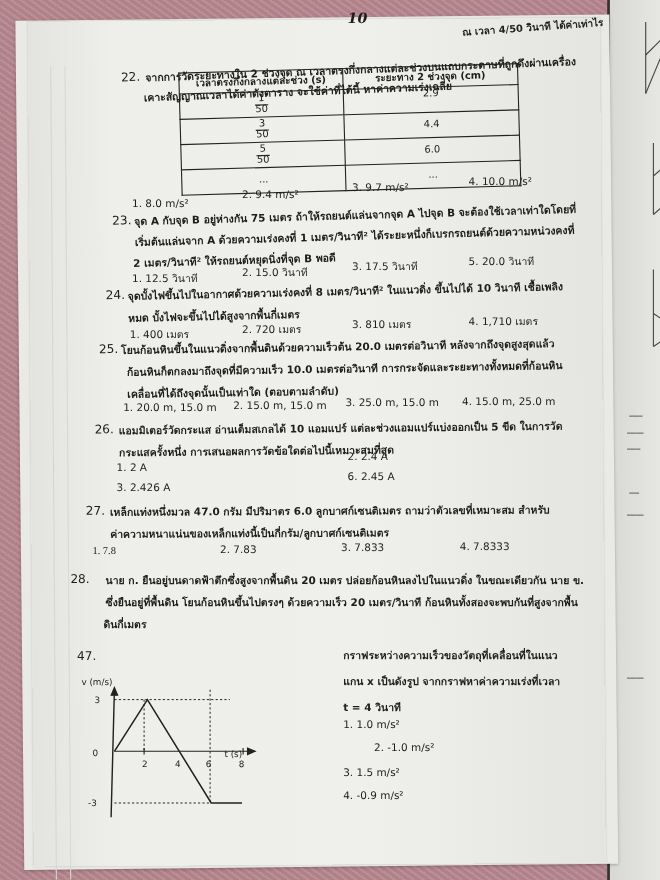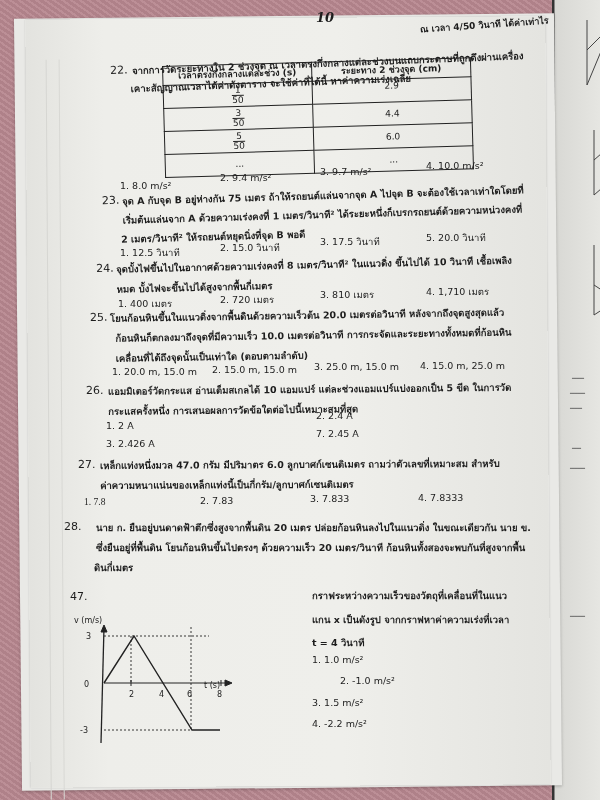--- a/index.html
+++ b/index.html
@@ -169,21 +169,21 @@
   <span class="opt" style="left:420px;top:360px;">4.   15.0 m, 25.0 m</span>
 
   <div style="position:absolute;left:0;top:0;transform:rotate(-0.6deg);transform-origin:90px 390px;">
     <span class="qnum" style="left:86px;top:384px;">26.</span>
     <span class="line bold" style="left:108px;top:384px;font-size:9.5px;">แอมมิเตอร์วัดกระแส อ่านเต็มสเกลได้ 10 แอมแปร์ แต่ละช่วงแอมแปร์แบ่งออกเป็น 5 ขีด ในการวัด</span>
     <span class="line bold" style="left:108px;top:404px;font-size:9.5px;">กระแสครั้งหนึ่ง การเสนอผลการวัดข้อใดต่อไปนี้เหมาะสมที่สุด</span>
   </div>
   <span class="opt" style="left:106px;top:420px;">1.   2 A</span>
   <span class="opt" style="left:316px;top:410px;">2.   2.4 A</span>
   <span class="opt" style="left:106px;top:438px;">3.   2.426 A</span>
-  <span class="opt" style="left:316px;top:428px;">7.   2.45 A</span>
+  <span class="opt" style="left:316px;top:428px;">6.   2.45 A</span>
 
   <div style="position:absolute;left:0;top:0;transform:rotate(-0.3deg);transform-origin:80px 465px;">
     <span class="qnum" style="left:78px;top:458px;">27.</span>
     <span class="line bold" style="left:100px;top:458px;font-size:9.5px;">เหล็กแท่งหนึ่งมวล 47.0 กรัม มีปริมาตร 6.0 ลูกบาศก์เซนติเมตร ถามว่าตัวเลขที่เหมาะสม สำหรับ</span>
     <span class="line bold" style="left:100px;top:478px;font-size:9.5px;">ค่าความหนาแน่นของเหล็กแท่งนี้เป็นกี่กรัม/ลูกบาศก์เซนติเมตร</span>
   </div>
   <span class="opt" style="left:84px;top:497px;font-family:Liberation Serif, serif;">1.   7.8</span>
   <span class="opt" style="left:200px;top:495px;">2.   7.83</span>
   <span class="opt" style="left:310px;top:493px;">3.   7.833</span>
   <span class="opt" style="left:418px;top:492px;">4.   7.8333</span>
@@ -224,14 +224,14 @@
       <polyline points="36,68 66,21 124,115 152,115" stroke-width="1.4"></polyline>
     </g>
   </svg>
 
   <span class="line bold" style="left:312px;top:588px;font-size:9.5px;">กราฟระหว่างความเร็วของวัตถุที่เคลื่อนที่ในแนว</span>
   <span class="line bold" style="left:312px;top:612px;font-size:9.5px;">แกน x เป็นดังรูป  จากกราฟหาค่าความเร่งที่เวลา</span>
   <span class="line bold" style="left:312px;top:635px;font-size:9.5px;">t = 4 วินาที</span>
   <span class="opt" style="left:312px;top:654px;">1.   1.0 m/s²</span>
   <span class="opt" style="left:312px;top:675px;margin-left:28px;">2.   -1.0 m/s²</span>
   <span class="opt" style="left:312px;top:697px;">3.   1.5 m/s²</span>
-  <span class="opt" style="left:312px;top:718px;">4.   -2.2 m/s²</span>
+  <span class="opt" style="left:312px;top:718px;">4.   -0.9 m/s²</span>
 </div>
 
 </body></html>

